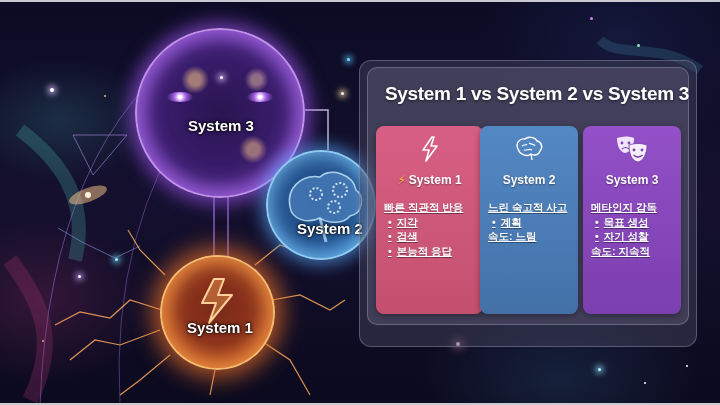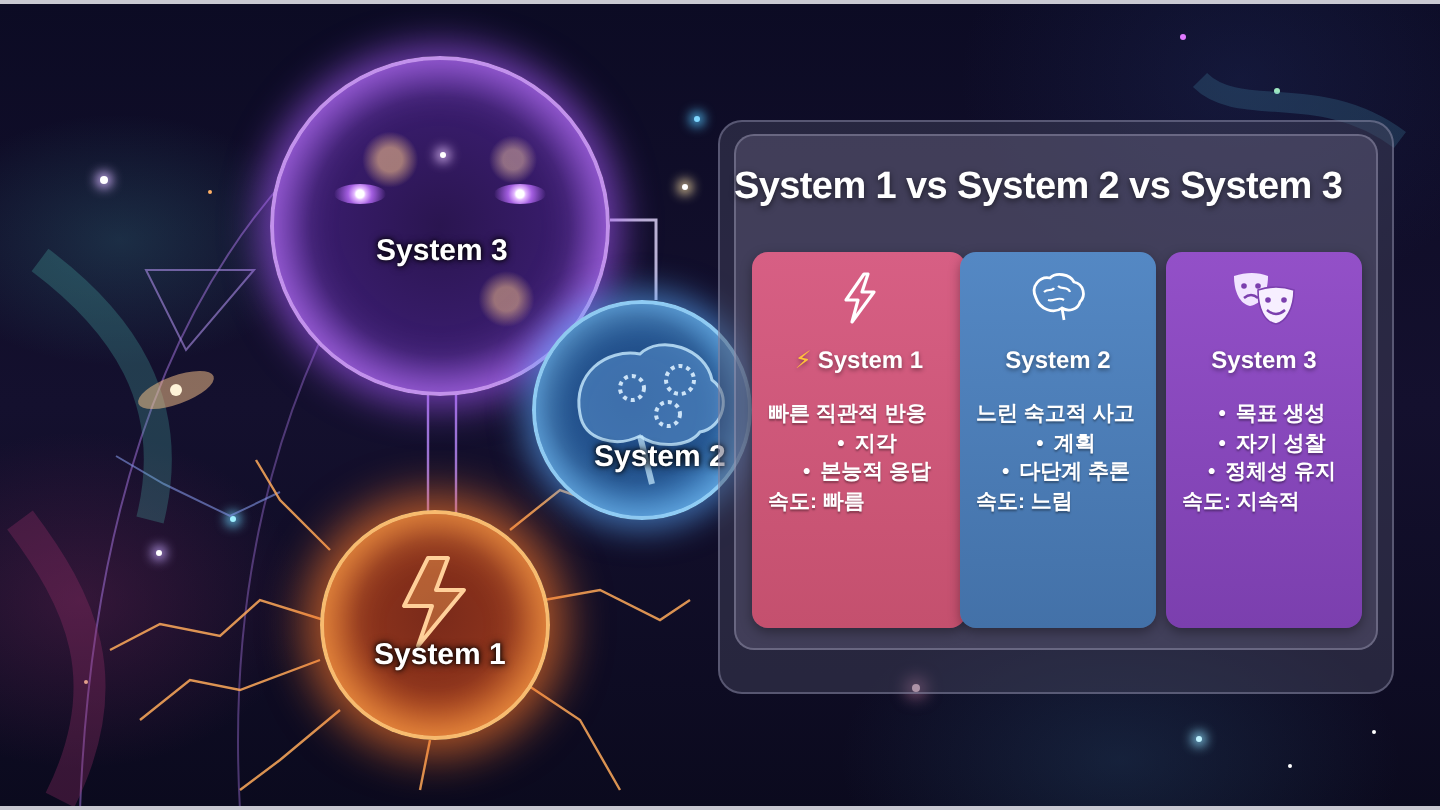--- a/index.html
+++ b/index.html
@@ -56,39 +56,39 @@
     position: absolute; left: 359px; top: 60px; width: 338px; height: 287px;
     border-radius: 12px; background: rgba(70,70,95,0.45);
     border: 1px solid rgba(180,180,210,0.35);
   }
   .panel-inner {
     position: absolute; left: 367px; top: 67px; width: 322px; height: 258px;
     border-radius: 10px; background: rgba(95,92,120,0.45);
     border: 1px solid rgba(200,200,225,0.3);
   }
   .panel-title {
-    position: absolute; left: 367px; top: 83px; width: 322px; text-align: left;
+    position: absolute; left: 367px; top: 83px; width: 322px; text-align: right;
     color: #fff; font-weight: bold; font-size: 19px; letter-spacing: -0.3px;
     text-shadow: 0 1px 3px rgba(0,0,0,0.6);
   }
   .card {
     position: absolute; top: 126px; height: 188px; border-radius: 8px;
     box-shadow: 0 2px 6px rgba(0,0,0,0.35); color: #fff;
   }
   .card1 { left: 376px; width: 107px; background: linear-gradient(180deg, #d75f84 0%, #c4506e 100%); padding-left: 40px; }
   .card2 { left: 480px; width: 98px; background: linear-gradient(180deg, #5488c4 0%, #4371a8 100%); }
   .card3 { left: 583px; width: 98px; background: linear-gradient(180deg, #9350c8 0%, #7b3fae 100%); }
 
   .card-icon { position: absolute; left: 0; top: 8px; width: 100%; height: 30px; display: flex; justify-content: center; }
   .card-title { position: absolute; left: 0; top: 47px; width: 100%; text-align: center; font-weight: bold; font-size: 12px;
     text-shadow: 0 1px 2px rgba(0,0,0,0.4); }
   .card-title .bolt { color: #ffc23a; margin-right: 3px; }
   .card-body { position: absolute; left: 8px; top: 74px; right: 4px; font-size: 10.5px; line-height: 14.5px; font-weight: bold;
-    text-shadow: 0 1px 1px rgba(0,0,0,0.35); }
-  .card-body .li { padding-left: 4px; text-align: center; }
+    text-shadow: 0 1px 1px rgba(0,0,0,0.35); text-decoration: underline; }
+  .card-body .li { padding-left: 4px; }
   .card-body .li::before { content: "•"; margin-right: 5px; }
 </style>
 </head>
 <body>
 
 <div class="scene">
   <div class="topline"></div>
 
   <div class="star" style="left:50px;top:88px;width:4px;height:4px;box-shadow:0 0 6px 2px #d7b6ff;"></div>
   <div class="star" style="left:104px;top:95px;width:2px;height:2px;background:#ffb066;"></div>
@@ -165,58 +165,57 @@
   <div class="card card1">
     <div class="card-icon">
       <svg width="30" height="30" viewBox="0 0 30 30">
         <path d="M17 3 L8 16 L14 16 L11 27 L22 12 L16 12 L19 3 Z" fill="none" stroke="#fff" stroke-width="1.6" stroke-linejoin="round"></path>
       </svg>
     </div>
     <div class="card-title"><span class="bolt">⚡</span><span>System 1</span></div>
     <div class="card-body">
       <div>빠른 직관적 반응</div>
       <div class="li">지각</div>
+      <div class="li">검색</div>
       <div class="li">본능적 응답</div>
-      <div>속도: 빠름</div>
     </div>
   </div>
 
   <div class="card card2">
     <div class="card-icon">
       <svg width="34" height="30" viewBox="0 0 34 30">
         <path d="M6 15 C3 9 8 4 13 5 C16 2 23 3 25 7 C30 8 31 14 28 17 C27 21 22 22 19 20 C15 23 8 21 6 15 Z" fill="none" stroke="#fff" stroke-width="1.4"></path>
         <path d="M19 20 L20 26" stroke="#fff" stroke-width="1.4"></path>
         <path d="M10 12 C12 10 14 12 15 10 M17 9 C19 11 22 9 23 12 M12 16 C15 17 17 14 20 16" fill="none" stroke="#fff" stroke-width="1.1"></path>
       </svg>
     </div>
     <div class="card-title">System 2</div>
     <div class="card-body">
       <div>느린 숙고적 사고</div>
       <div class="li">계획</div>
-      <div class="li">다단계 추론</div>
       <div>속도: 느림</div>
     </div>
   </div>
 
   <div class="card card3">
     <div class="card-icon">
       <svg width="36" height="32" viewBox="0 0 36 32">
         <path d="M3 4 C9 2 15 2 20 4 C20 12 17 18 11 19 C6 18 3 12 3 4 Z" fill="#f1e4ff"></path>
         <circle cx="8" cy="9" r="1.4" fill="#7b3fae"></circle>
           <circle cx="15" cy="9" r="1.4" fill="#7b3fae"></circle>
         <path d="M8 15 Q11.5 12 15 15" stroke="#7b3fae" stroke-width="1.2" fill="none"></path>
         <path d="M15 11 C21 9 27 9 33 11 C33 20 29 27 24 28 C18 27 15 20 15 11 Z" fill="#f7efff" stroke="#7b3fae" stroke-width="0.8"></path>
         <circle cx="20" cy="16" r="1.4" fill="#7b3fae"></circle>
           <circle cx="28" cy="16" r="1.4" fill="#7b3fae"></circle>
         <path d="M19.5 21 Q24 25 28.5 21" stroke="#7b3fae" stroke-width="1.2" fill="none"></path>
       </svg>
     </div>
     <div class="card-title">System 3</div>
     <div class="card-body">
+      <div>메타인지 감독</div>
       <div class="li">목표 생성</div>
       <div class="li">자기 성찰</div>
-      <div class="li">정체성 유지</div>
       <div>속도: 지속적</div>
     </div>
   </div>
 
   <div class="bottomline"></div>
 </div>
 
 </body></html>

